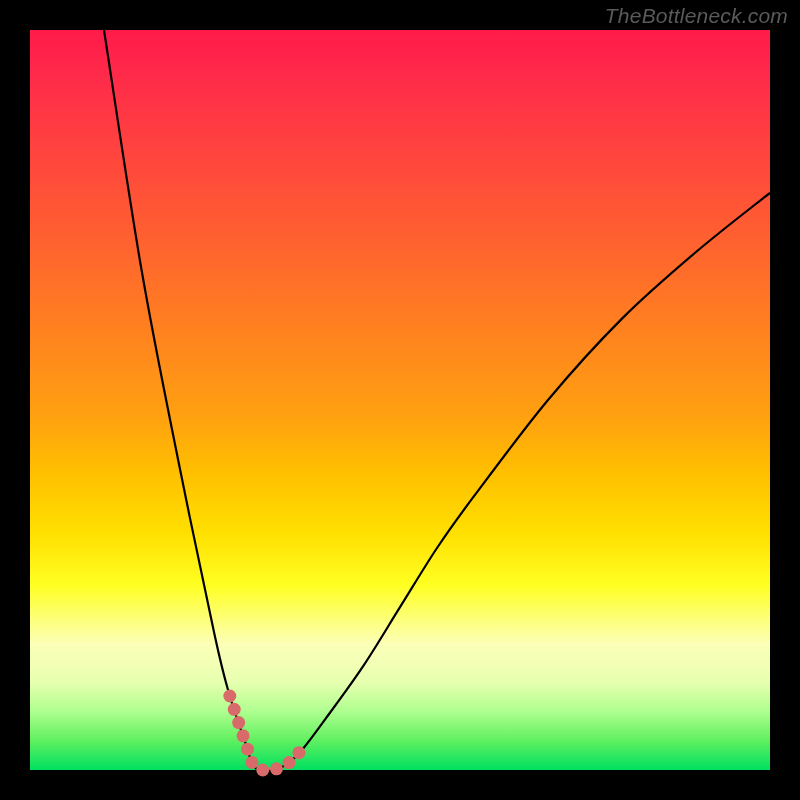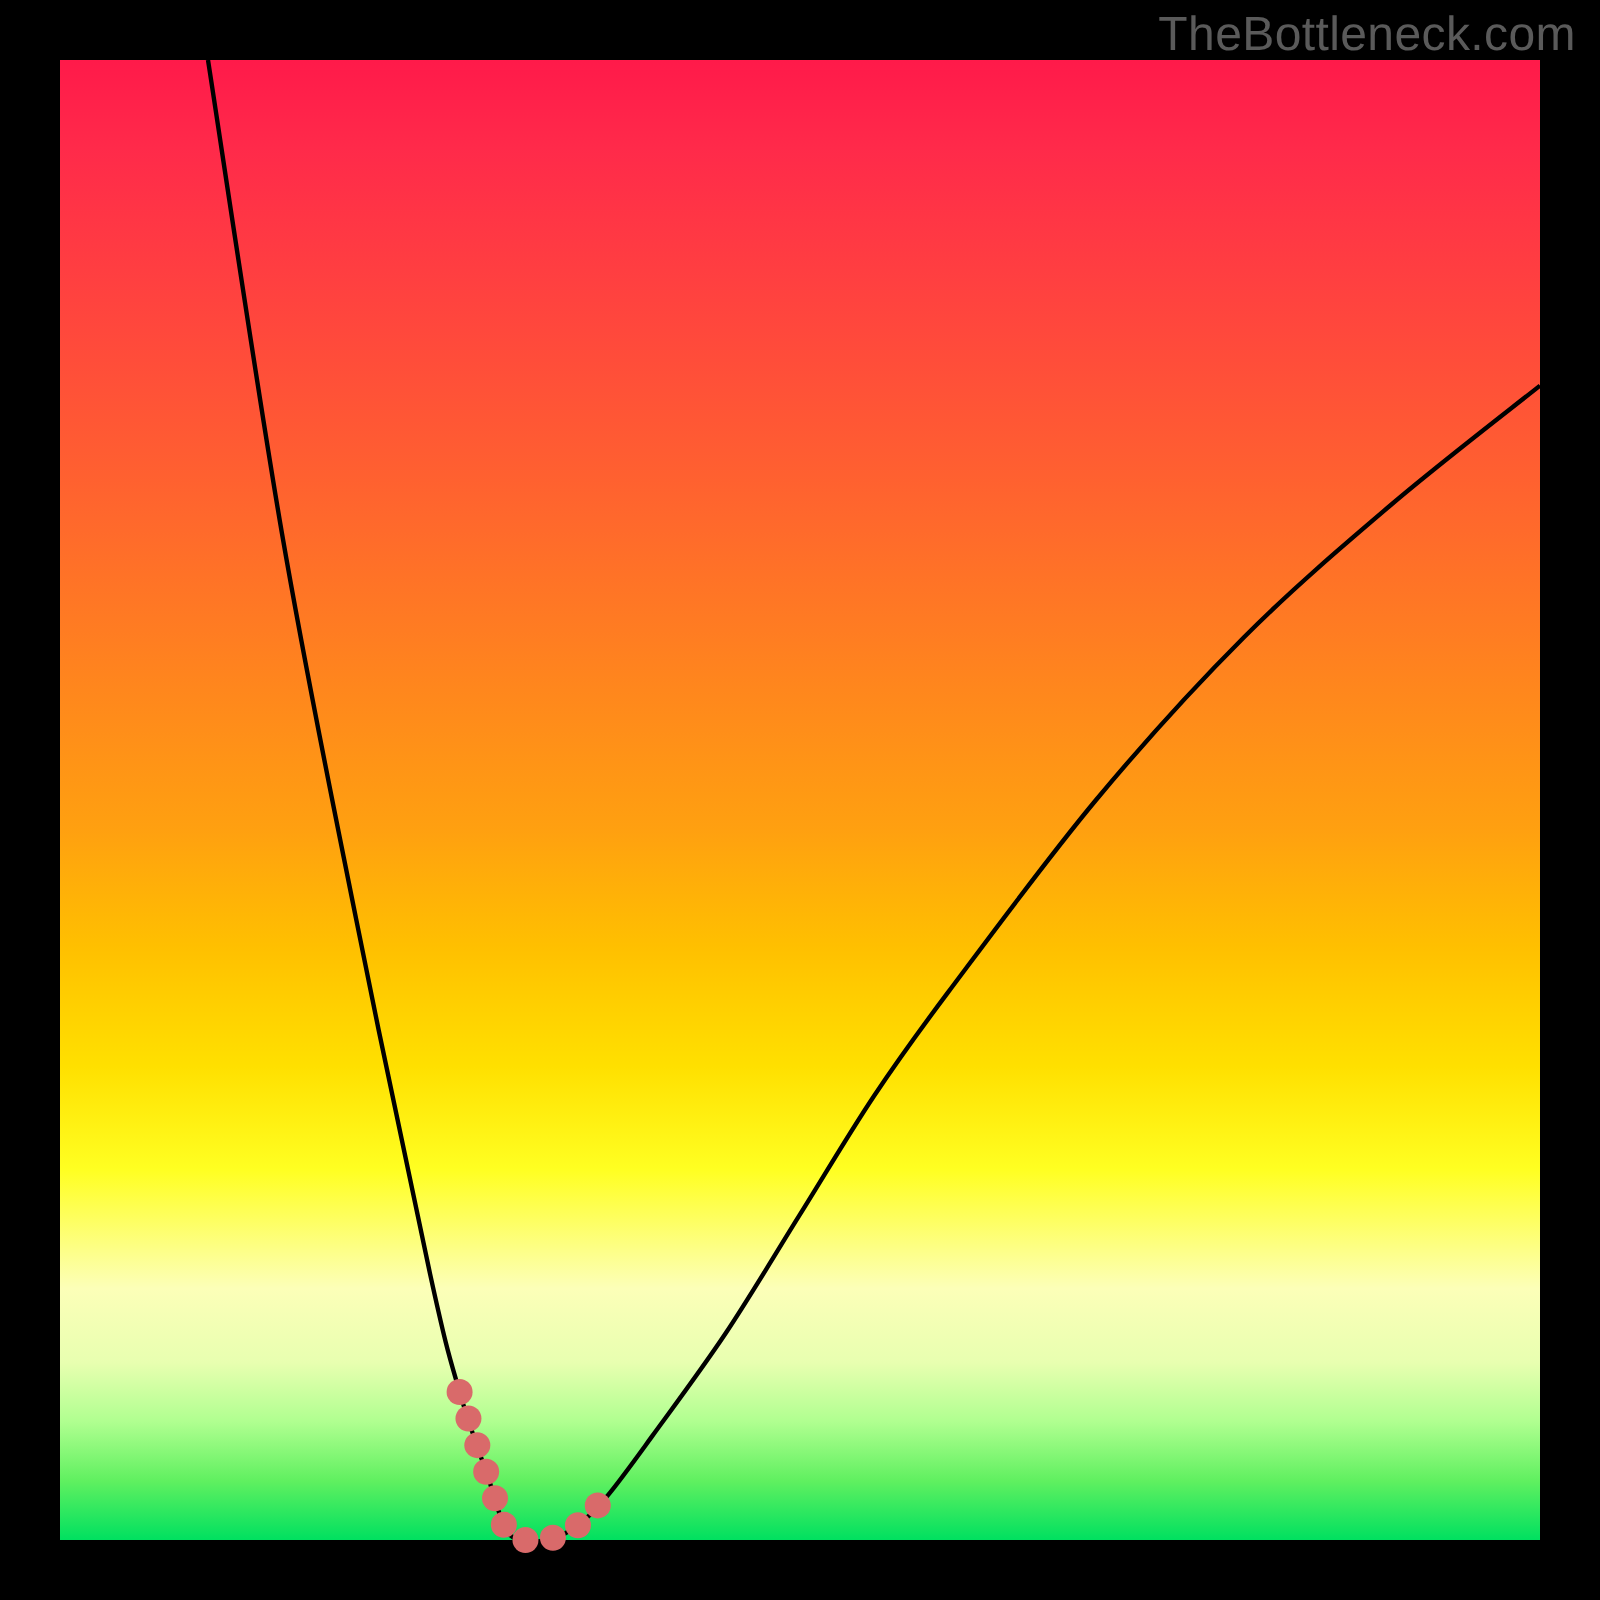--- a/index.html
+++ b/index.html
@@ -37,24 +37,25 @@
       #b0ff90 92%,
       #60f060 96%,
       #00e060 100%
     );
   }
   .watermark {
     position: absolute;
     top: 4px;
     right: 12px;
     font-family: Arial, Helvetica, sans-serif;
-    font-size: 24px;
+    font-size: 21px;
     color: #5a5a5a;
     letter-spacing: 0.2px;
     user-select: none;
+    font-style: italic;
   }
   svg.curves {
     position: absolute;
     left: 0;
     top: 0;
     width: 740px;
     height: 740px;
     overflow: visible;
   }
 </style>

